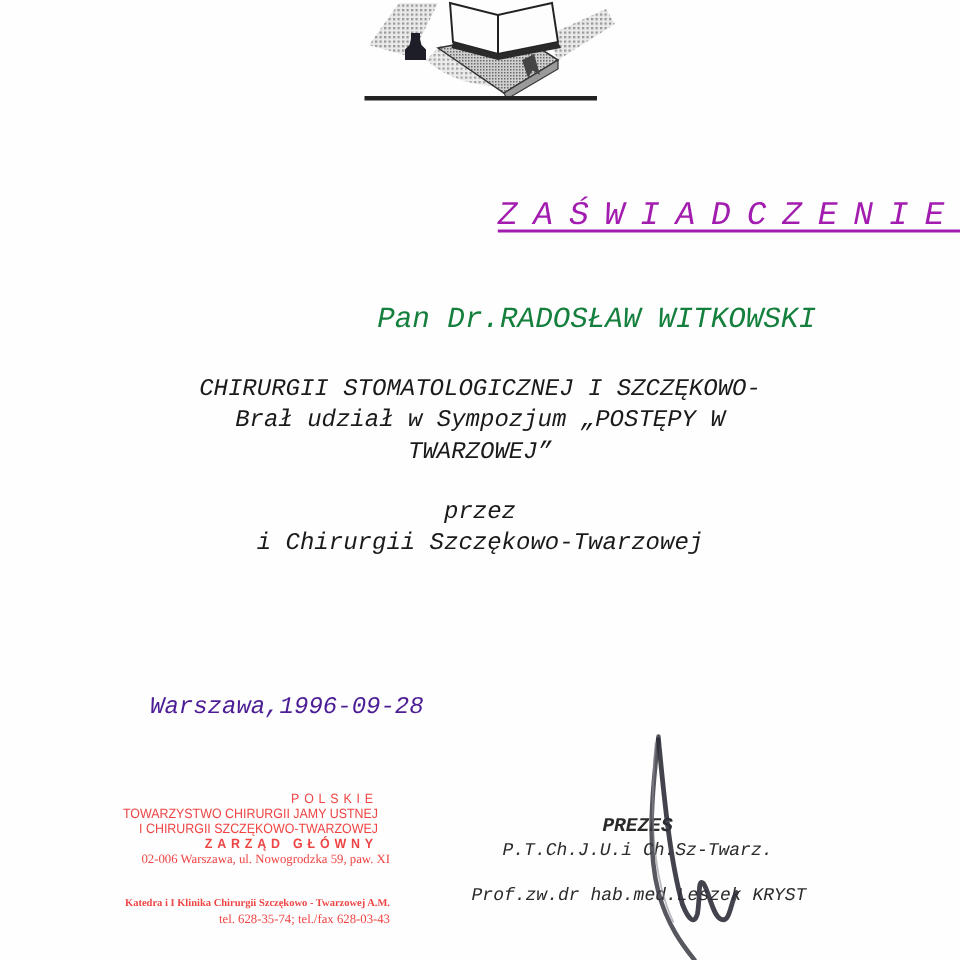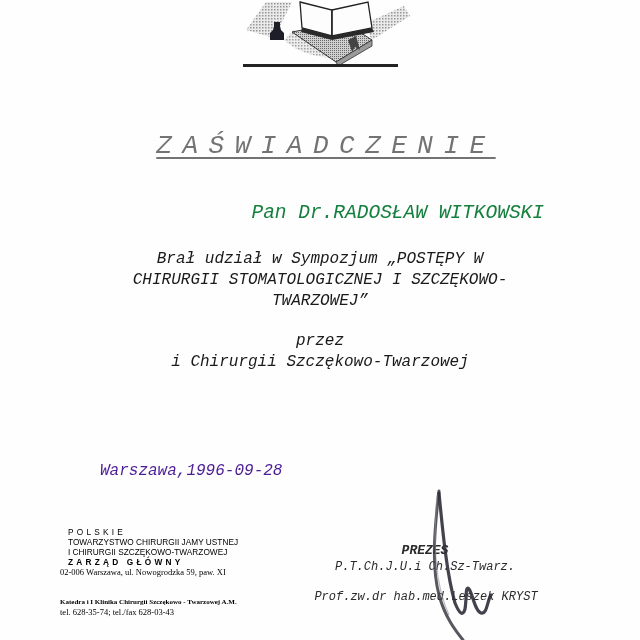--- a/index.html
+++ b/index.html
@@ -36,26 +36,26 @@
       width: 155px;
       height: 3px;
       background: #222;
     }
     
     .title {
       position: absolute;
       left: 0;
       top: 131px;
       width: 640px;
-      text-align: center;
-      font-family: "Liberation Mono", monospace;
-      font-style: italic;
-      font-size: 26px;
+      text-align: right;
+      font-family: "Liberation Mono", monospace;
+      font-style: italic;
+      font-size: 22px;
       letter-spacing: 10.5px;
-      color: #737373;
+      color: #a21caf;
     }
     .title span {
       text-decoration: underline;
       text-decoration-thickness: 1.5px;
       text-underline-offset: 4px;
       padding-left: 12px;
     }
     
     .recipient {
       position: absolute;
@@ -89,22 +89,22 @@
       font-style: italic;
       font-size: 16px;
       color: #4c1d95;
     }
     
     .stamp {
       position: absolute;
       left: 60px;
       top: 527px;
       width: 200px;
-      text-align: left;
-      color: #000000;
+      text-align: right;
+      color: #ef4444;
     }
     .stamp .s-line {
       font-family: "Liberation Sans", sans-serif;
       font-size: 9px;
       line-height: 10px;
       display: block;
       transform: scaleX(0.92);
     }
     .stamp .s-spaced {
       letter-spacing: 3.5px;
@@ -203,22 +203,22 @@
     <path d="M30,26 L36,26 L37,30 L40,33 L40,40 L26,40 L26,33 L29,30 Z" fill="#1e1e28"></path>
     <rect x="30" y="22" width="6" height="4" fill="#1e1e28"></rect>
   </svg>
   <div class="emblem-rule"></div>
 
   <div class="title"><span>ZAŚWIADCZENIE</span></div>
 
   <div class="recipient">Pan Dr.RADOSŁAW WITKOWSKI</div>
 
   <div class="body-block participation">
+    <div>CHIRURGII STOMATOLOGICZNEJ I SZCZĘKOWO-</div>
     <div>Brał udział w Sympozjum „POSTĘPY W</div>
-    <div>CHIRURGII STOMATOLOGICZNEJ I SZCZĘKOWO-</div>
     <div>TWARZOWEJ”</div>
   </div>
 
   <div class="body-block organized">
     <div>przez</div>
     <div>i Chirurgii Szczękowo-Twarzowej</div>
   </div>
 
   <div class="place-date">Warszawa,1996-09-28</div>
 

